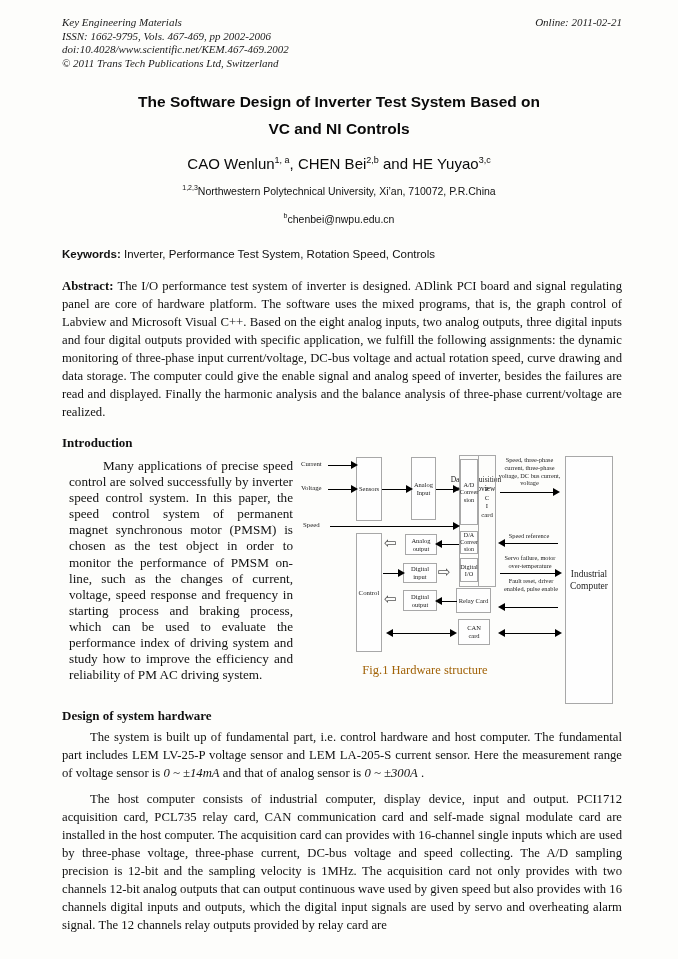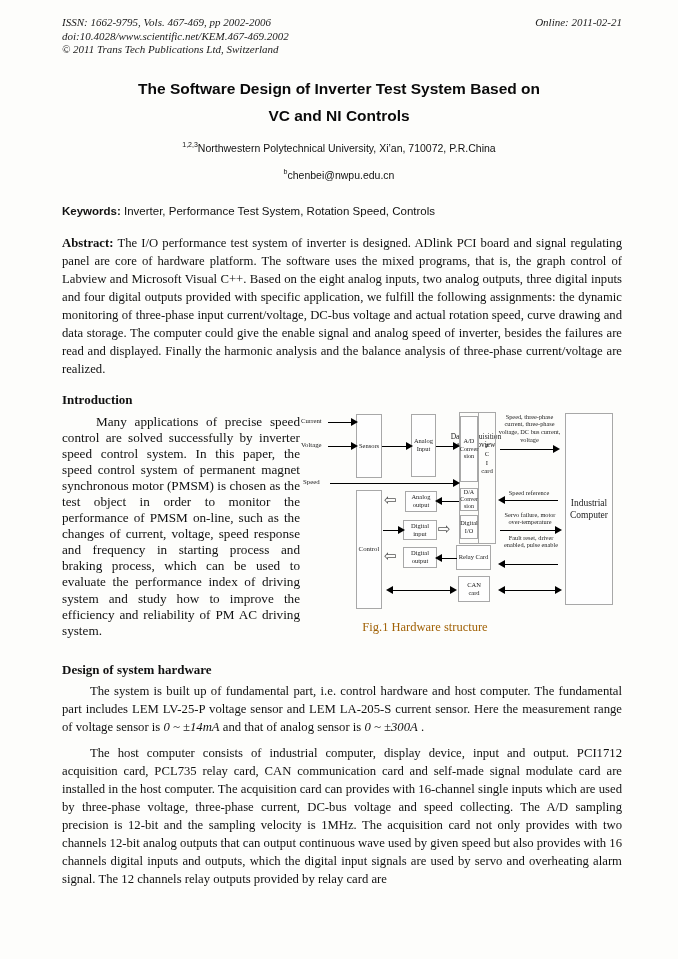--- a/index.html
+++ b/index.html
@@ -27,21 +27,21 @@
   .para{margin:8px 56px;font-size:12.7px;line-height:18px;text-align:justify;}
   .abstract{margin-top:17px;margin-left:62px;}
   .abstract .ab-label{font-weight:bold;}
   .bodypara{margin-left:62px;text-indent:28px;margin-top:0;}
   .math{font-style:italic;}
   .sect-head{margin:18px 56px 4px 62px;font-size:13px;font-weight:bold;font-family:"Liberation Serif", serif;}
   
   .introrow{display:flex;margin:14px 0 0 62px;align-items:flex-start;}
   .introcol{width:238px;flex-shrink:0;}
   .introcol .sect-head{margin:0 0 6px 0;}
-  .introcol .para{margin:0;font-size:13.2px;line-height:16.1px;text-indent:34px;}
+  .introcol .para{margin:7px;font-size:13.2px;line-height:16.1px;text-indent:34px;}
   
   .fig{position:relative;width:322px;height:252px;flex-shrink:0;font-family:"Liberation Serif", serif;}
   .fbox{position:absolute;border:1px solid #a8a8a8;background:#fefefe;
         display:flex;flex-direction:column;align-items:center;justify-content:center;
         text-align:center;font-size:6.5px;line-height:7.6px;color:#222;box-sizing:border-box;}
   .flabel{position:absolute;font-size:6.8px;line-height:8px;color:#222;}
   .fnote{position:absolute;font-size:6.3px;line-height:7.8px;color:#222;text-align:center;}
   .sarrow{position:absolute;border-top:1.6px solid #000;}
   .sarrow.head-r:after{content:"";position:absolute;right:-2px;top:-5px;width:0;height:0;
         border-left:7px solid #000;border-top:4px solid transparent;border-bottom:4px solid transparent;}
@@ -52,31 +52,35 @@
   .figcap{position:absolute;left:30px;top:228px;width:190px;text-align:center;
           font-size:12.5px;color:#a16207;}
 </style>
 </head>
 <body>
 
 <div class="page">
 
   <div class="hdr">
     <div class="hdr-left">
+      <div>Key Engineering Materials</div>
       <div>ISSN: 1662-9795, Vols. 467-469, pp 2002-2006</div>
       <div>doi:10.4028/www.scientific.net/KEM.467-469.2002</div>
       <div>© 2011 Trans Tech Publications Ltd, Switzerland</div>
     </div>
     <div class="hdr-right">Online: 2011-02-21</div>
   </div>
 
   <div class="titleblock">
     <div class="title">
       <div>The Software Design of Inverter Test System Based on</div>
       <div>VC and NI Controls</div>
+    </div>
+    <div class="authors">
+      <span>CAO Wenlun</span><sup>1, a</sup><span>, </span><span>CHEN Bei</span><sup>2,b</sup><span> and </span><span>HE Yuyao</span><sup>3,c</sup>
     </div>
     <div class="affil">
       <sup>1,2,3</sup><span>Northwestern Polytechnical University, Xi’an, 710072, P.R.China</span>
     </div>
     <div class="email">
       <sup>b</sup><span>chenbei@nwpu.edu.cn</span>
     </div>
   </div>
 
   <div class="keywords">
@@ -153,21 +157,21 @@
       </div>
       <div class="fbox" style="left:103px;top:128px;width:34px;height:20px;">
         <div>Digital</div>
         <div>input</div>
       </div>
       <div class="fbox" style="left:103px;top:155px;width:34px;height:21px;">
         <div>Digital</div>
         <div>output</div>
       </div>
 
-      <div class="fbox" style="left:265px;top:21px;width:48px;height:192px;font-size:9.5px;line-height:12px;">
+      <div class="fbox" style="left:265px;top:21px;width:48px;height:248px;font-size:9.5px;line-height:12px;">
         <div>Industrial</div>
         <div>Computer</div>
       </div>
 
       <div class="sarrow head-r" style="left:28px;top:30px;width:28px;"></div>
       <div class="sarrow head-r" style="left:28px;top:54px;width:28px;"></div>
       <div class="sarrow head-r" style="left:30px;top:91px;width:128px;"></div>
       <div class="sarrow head-r" style="left:82px;top:54px;width:29px;"></div>
       <div class="sarrow head-r" style="left:136px;top:54px;width:22px;"></div>
       <div class="sarrow head-l" style="left:137px;top:109px;width:22px;"></div>

